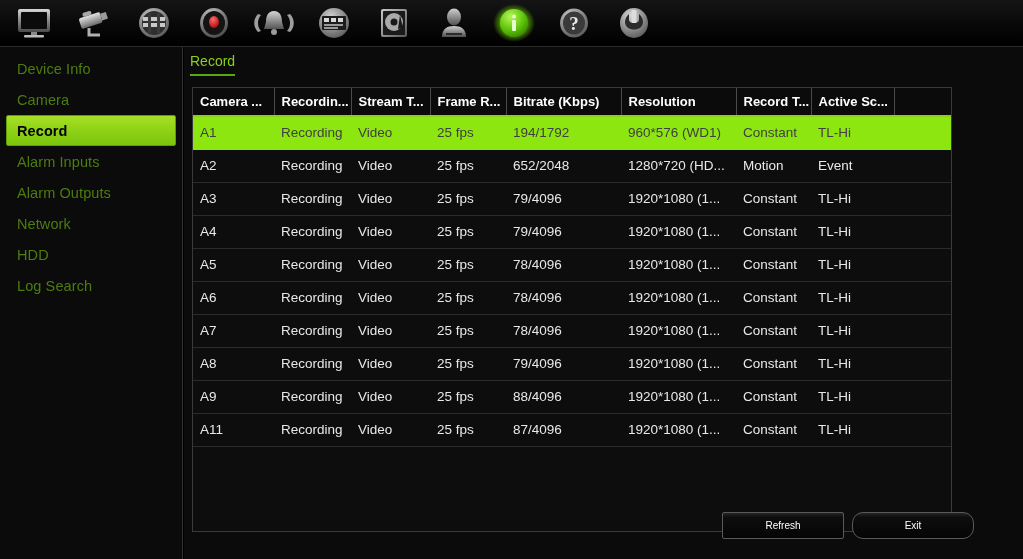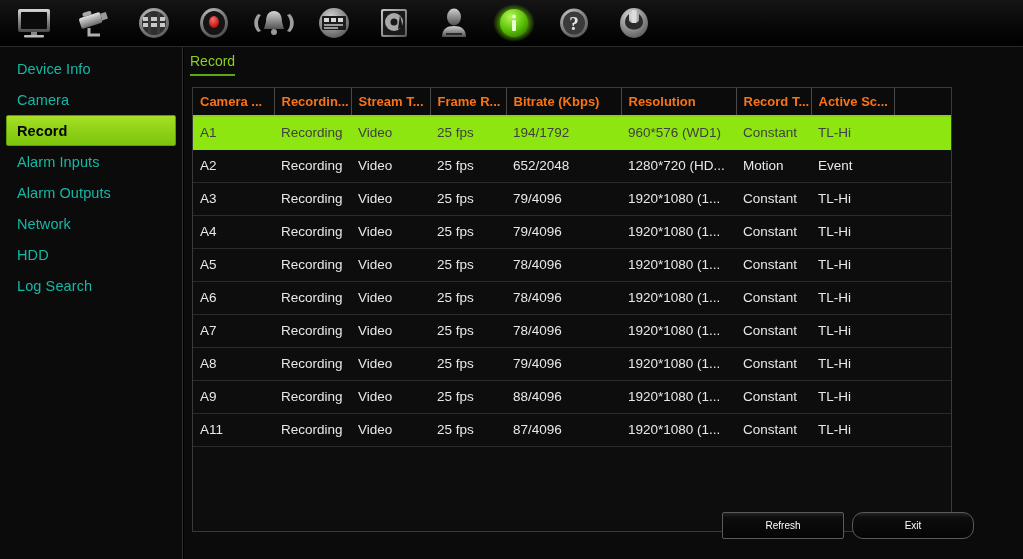--- a/index.html
+++ b/index.html
@@ -49,21 +49,21 @@
     box-sizing: border-box;
   }
   .side-item {
     height: 31px;
     margin: 0 6px;
     display: flex;
     align-items: center;
     padding-left: 11px;
     box-sizing: border-box;
     font-size: 14.5px;
-    color: #14b8a6;
+    color: #4d7c0f;
     letter-spacing: .1px;
   }
   #sidebar .side-list { padding-top: 6px; }
   .side-item.selected {
     background: linear-gradient(180deg, #a8e026 0%, #93d519 38%, #7cc40d 100%);
     color: #000000;
     border: 1px solid #5f9c08;
     border-radius: 2px;
     height: 31px;
     font-weight: bold;
@@ -108,21 +108,21 @@
   }
   table.grid {
     border-collapse: collapse;
     width: 100%;
     table-layout: fixed;
     font-size: 13px;
   }
   table.grid th {
     height: 28px;
     background: #0b0b0b;
-    color: #f97316;
+    color: #ffffff;
     font-size: 13px;
     font-weight: bold;
     text-align: left;
     padding: 0 0 0 7px;
     border-right: 1px solid #4a4a4a;
     border-bottom: 2px solid #8ed018;
     white-space: nowrap;
     overflow: hidden;
     box-sizing: border-box;
     margin-left: 36px;

